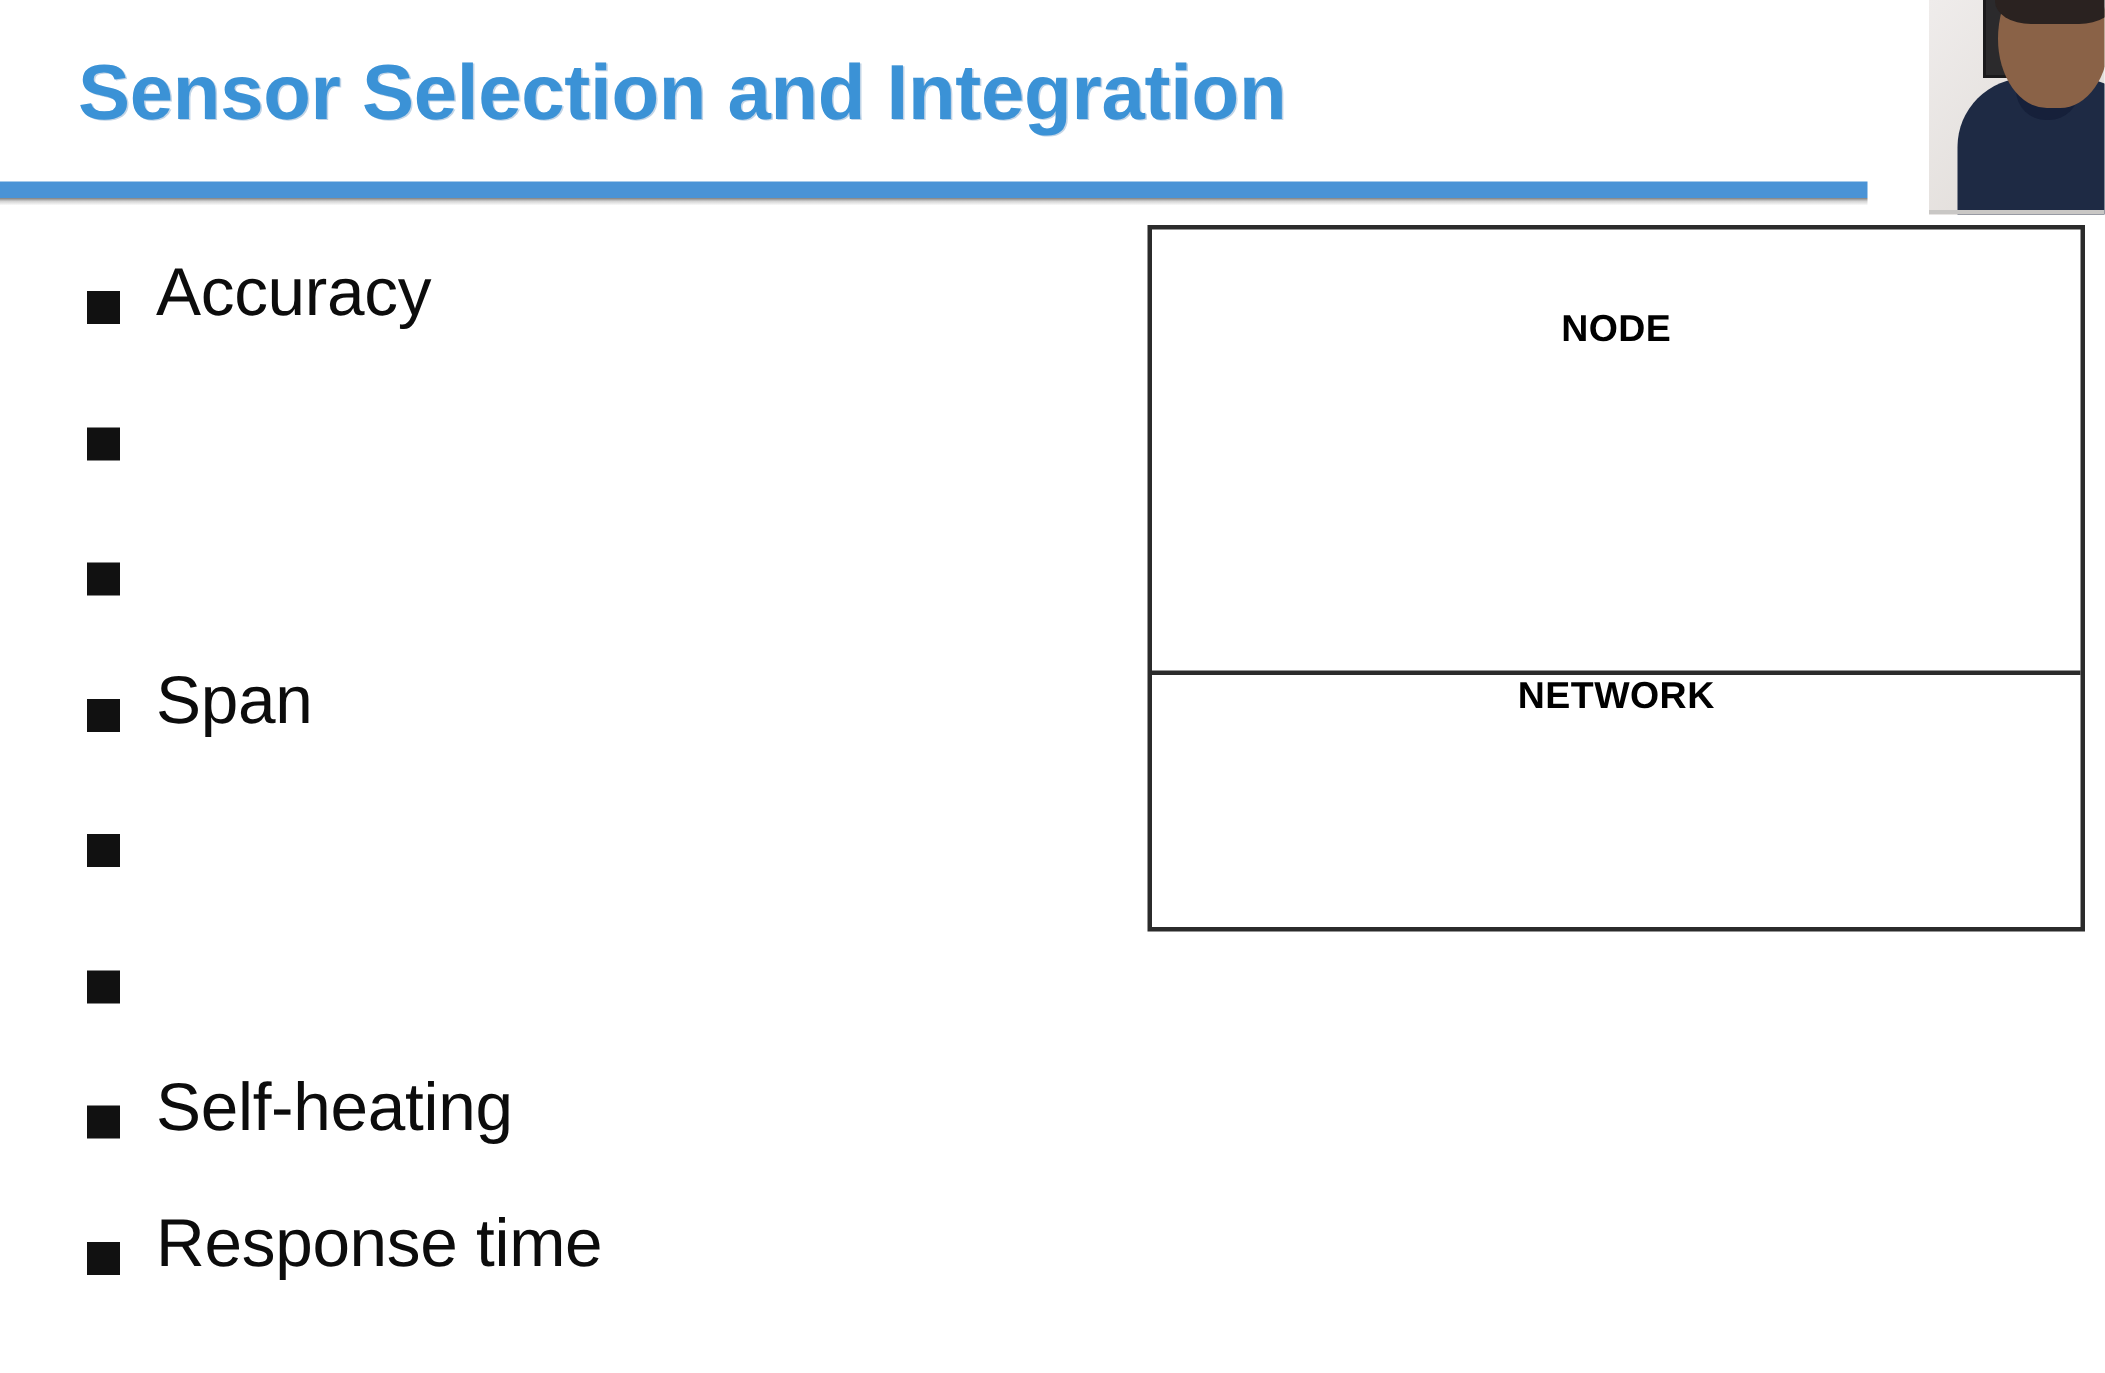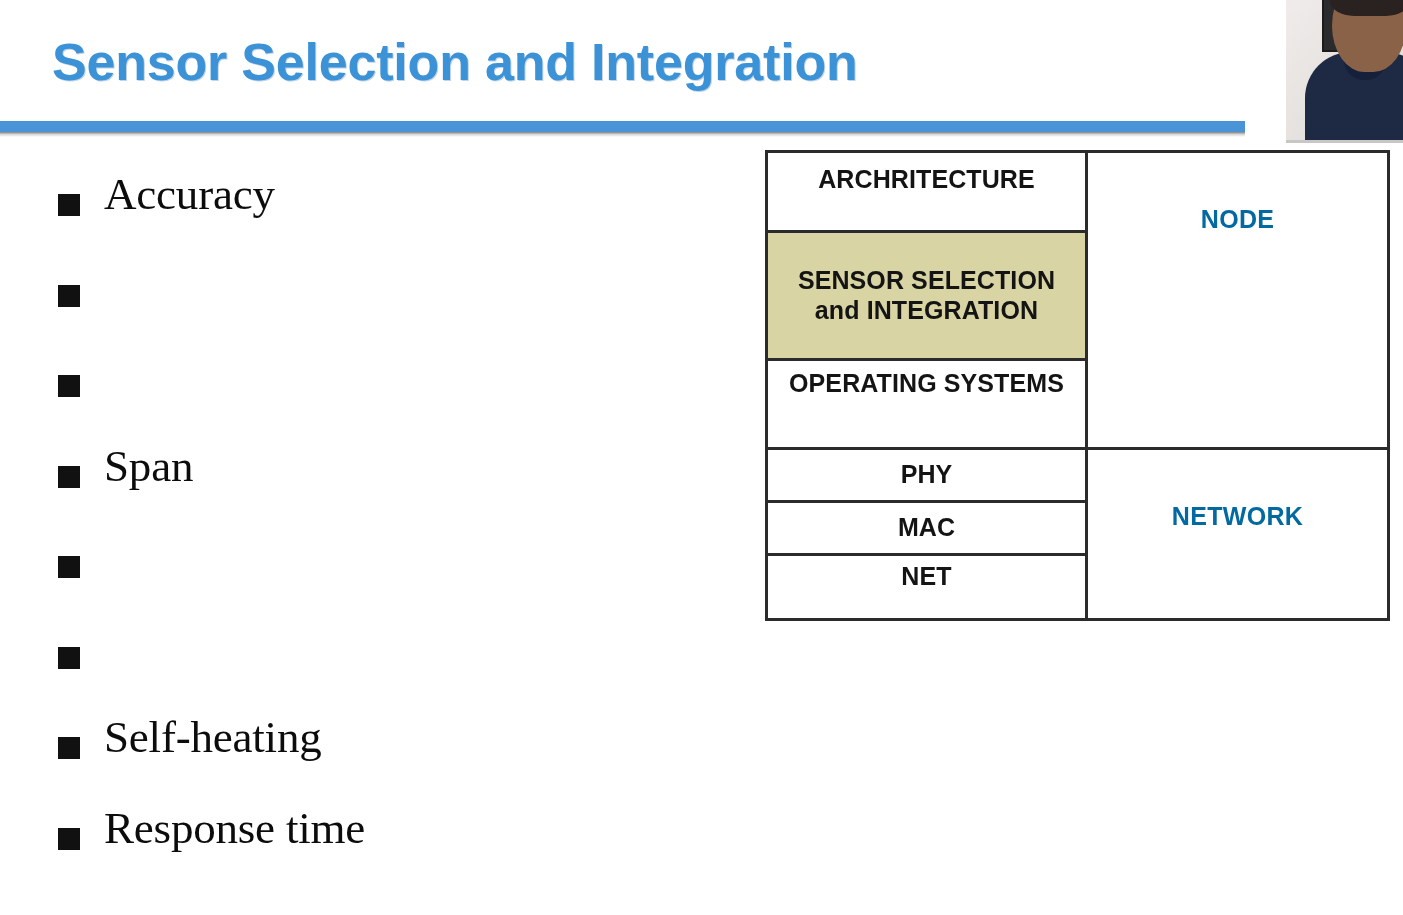--- a/index.html
+++ b/index.html
@@ -65,21 +65,20 @@
   #bullet-list {
     position: absolute;
     left: 58px;
     top: 172px;
     width: 640px;
   }
   .bullet-row {
     display: flex;
     align-items: flex-start;
     height: 90.5px;
-    font-family: Liberation Serif, serif;
   }
   .bullet-marker {
     width: 22px;
     height: 22px;
     background: #111111;
     flex: 0 0 auto;
     margin-top: 22px;
     margin-right: 24px;
   }
   .bullet-text {
@@ -141,27 +140,27 @@
   .cell-mac          { height: 53px; }
   .cell-net          { height: 62px; align-items: flex-start; padding-top: 6px; }
 
   .group-cell {
     box-sizing: border-box;
     display: flex;
     justify-content: center;
     text-align: center;
     font-size: 25px;
     font-weight: bold;
-    color: #0369a1;
+    color: #000000;
     letter-spacing: 0.3px;
     border-bottom: 3px solid #2b2b2b;
   }
   .group-cell:last-child { border-bottom: none; }
   .cell-node    { height: 297px; align-items: flex-start; padding-top: 52px; }
-  .cell-network { height: 152px; align-items: flex-start; padding-top: 52px; }
+  .cell-network { height: 152px; align-items: flex-start; }
 
   
   #webcam-overlay {
     position: absolute;
     left: 1286px;
     top: 0;
     width: 117px;
     height: 143px;
     overflow: hidden;
     background: #e9e6e2;
@@ -271,28 +270,20 @@
 
     <div class="bullet-row">
       <span class="bullet-marker"></span>
       <span class="bullet-text">Response time</span>
     </div>
 
   </div>
 
   <div id="stack-table">
 
-    <div id="layer-column">
-      <div class="layer-cell cell-architecture">ARCHRITECTURE</div>
-      <div class="layer-cell cell-sensor">SENSOR SELECTION and INTEGRATION</div>
-      <div class="layer-cell cell-os">OPERATING SYSTEMS</div>
-      <div class="layer-cell cell-phy">PHY</div>
-      <div class="layer-cell cell-mac">MAC</div>
-      <div class="layer-cell cell-net">NET</div>
-    </div>
 
     <div id="group-column">
       <div class="group-cell cell-node">NODE</div>
       <div class="group-cell cell-network">NETWORK</div>
     </div>
 
   </div>
 
   <div id="webcam-overlay">
     <div id="webcam-wall"></div>

